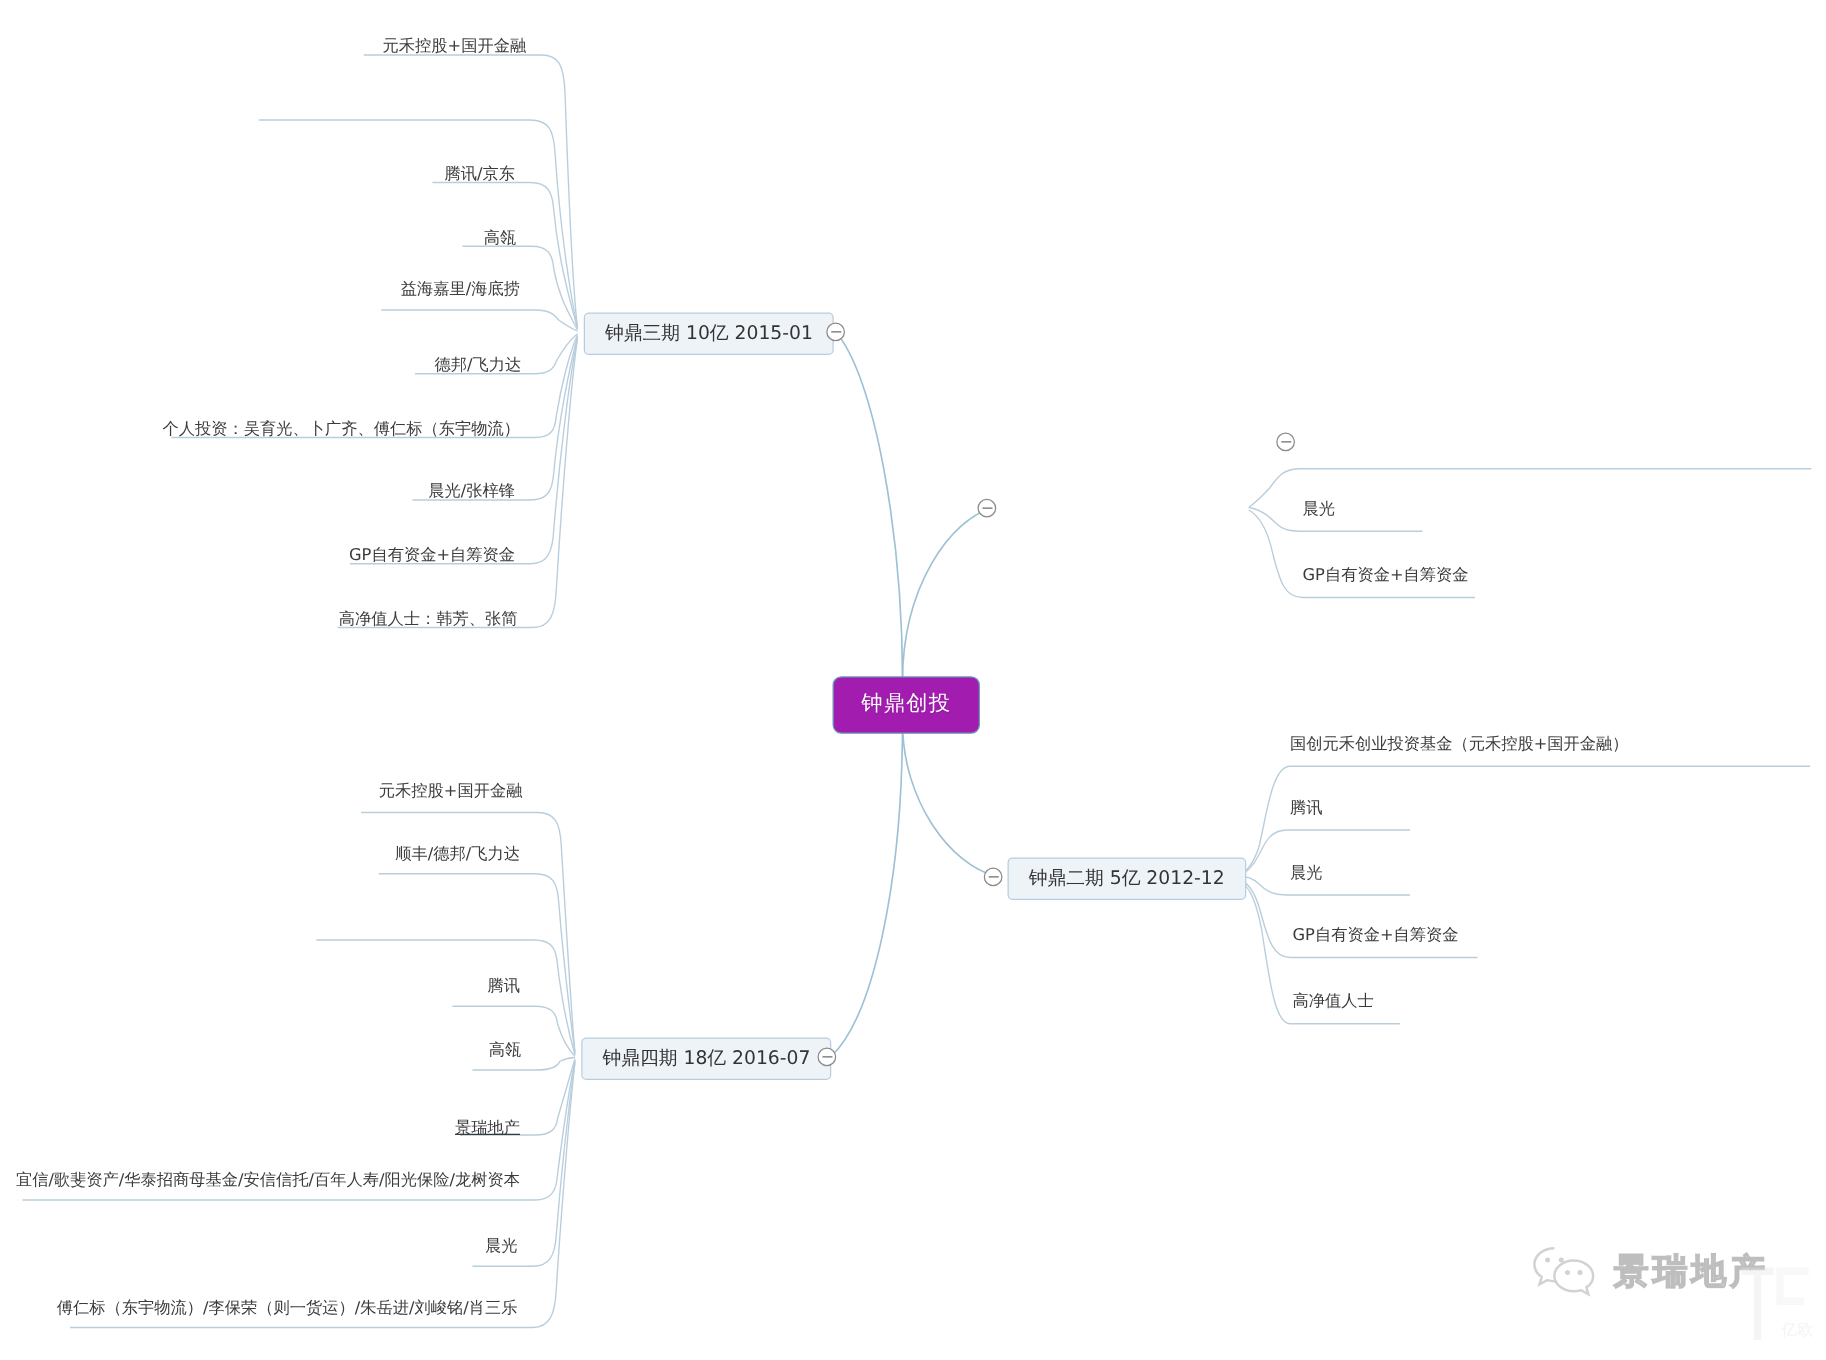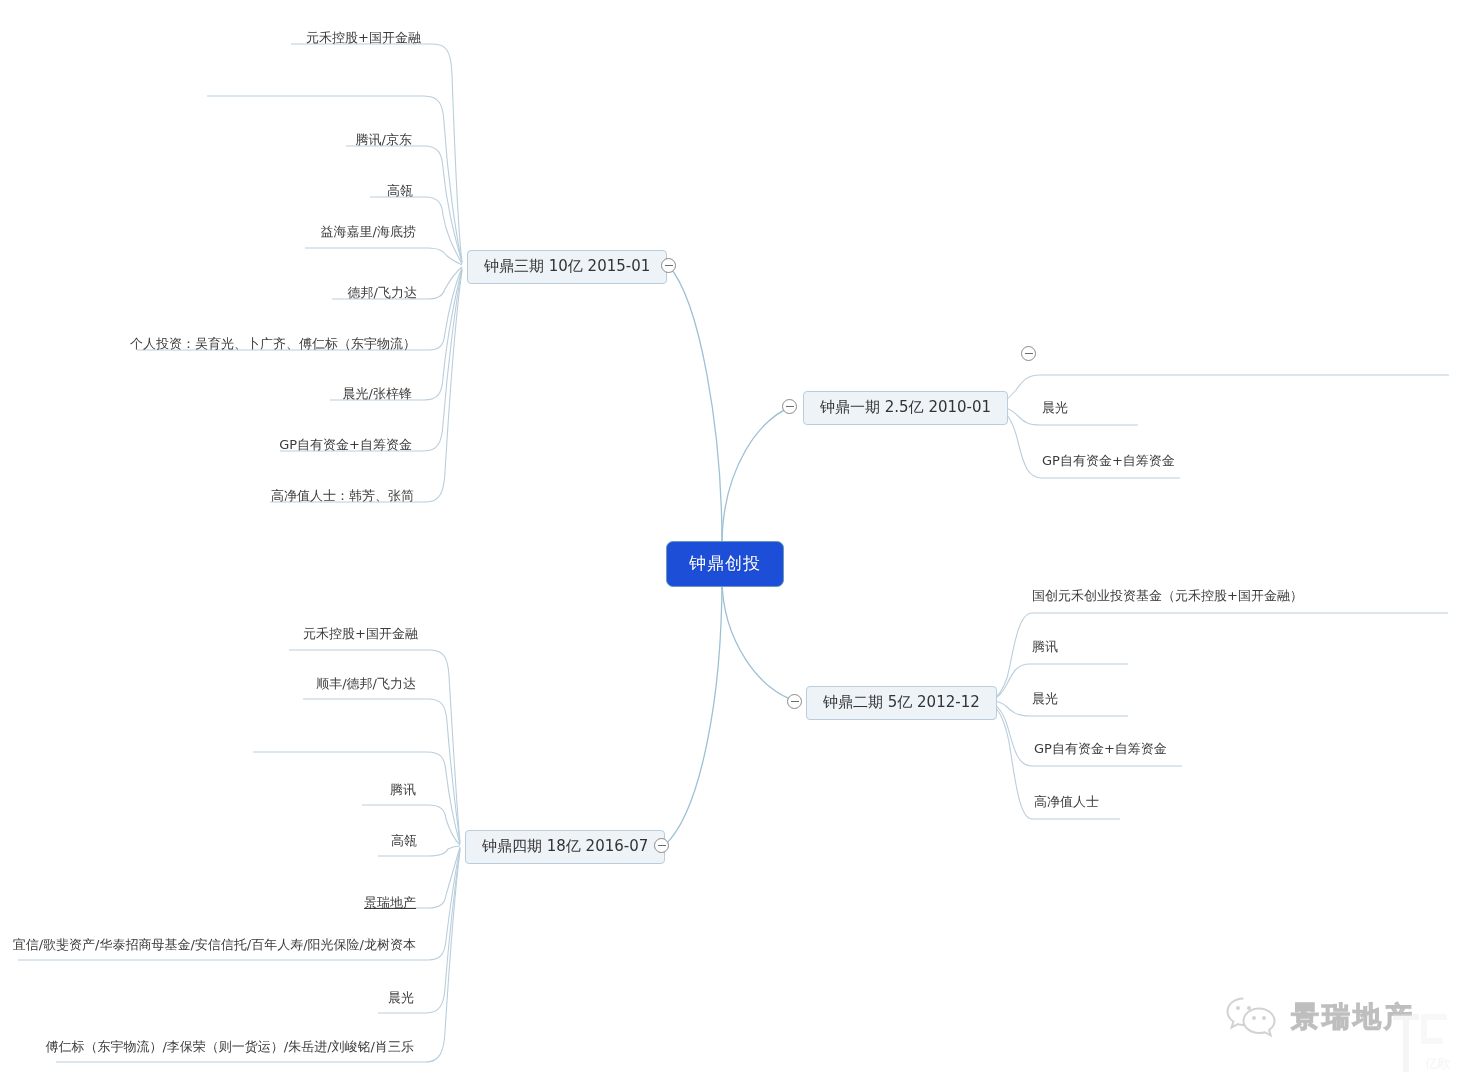--- a/index.html
+++ b/index.html
@@ -27,21 +27,21 @@
     pointer-events: none;
   }
   .node {
     position: absolute;
     box-sizing: border-box;
     white-space: nowrap;
     line-height: 1;
   }
   
   .root-node {
-    background: #1d4ed8;
+    background: #a21caf;
     border: 1px solid #6c9ab9;
     border-radius: 7px;
     color: #ffffff;
     font-size: 17px;
     padding: 13px 22px 14px 22px;
     letter-spacing: 1px;
     text-shadow: 0 1px 1px rgba(0,0,0,.12);
   }
   
   .fund-node {
@@ -174,23 +174,20 @@
   <div class="leaf l" style="left:0px;  top:31px;  width:421px;">元禾控股+国开金融</div>
   <div class="leaf l" style="left:0px;  top:133px; width:412px;">腾讯/京东</div>
   <div class="leaf l" style="left:0px;  top:184px; width:413px;">高瓴</div>
   <div class="leaf l" style="left:0px;  top:225px; width:416px;">益海嘉里/海底捞</div>
   <div class="leaf l" style="left:2px;  top:286px; width:415px;">德邦/飞力达</div>
   <div class="leaf l" style="left:0px;  top:337px; width:416px;">个人投资：吴育光、卜广齐、傅仁标（东宇物流）</div>
   <div class="leaf l" style="left:0px;  top:387px; width:412px;">晨光/张梓锋</div>
   <div class="leaf l" style="left:0px;  top:438px; width:412px;">GP自有资金+自筹资金</div>
   <div class="leaf l" style="left:0px;  top:489px; width:414px;">高净值人士：韩芳、张简</div>
 
-  <div class="node fund-node" style="left:803px; top:391px;">
-    <span>钟鼎一期 2.5亿 2010-01</span>
-  </div>
   <div class="toggle" style="left:782px; top:399px;"></div>
 
   <div class="toggle" style="left:1021px; top:346px;"></div>
   <div class="leaf r" style="left:1042px; top:401px; width:150px;">晨光</div>
   <div class="leaf r" style="left:1042px; top:454px; width:180px;">GP自有资金+自筹资金</div>
 
   <div class="node fund-node" style="left:806px; top:686px;">
     <span>钟鼎二期 5亿 2012-12</span>
   </div>
   <div class="toggle" style="left:787px; top:694px;"></div>

